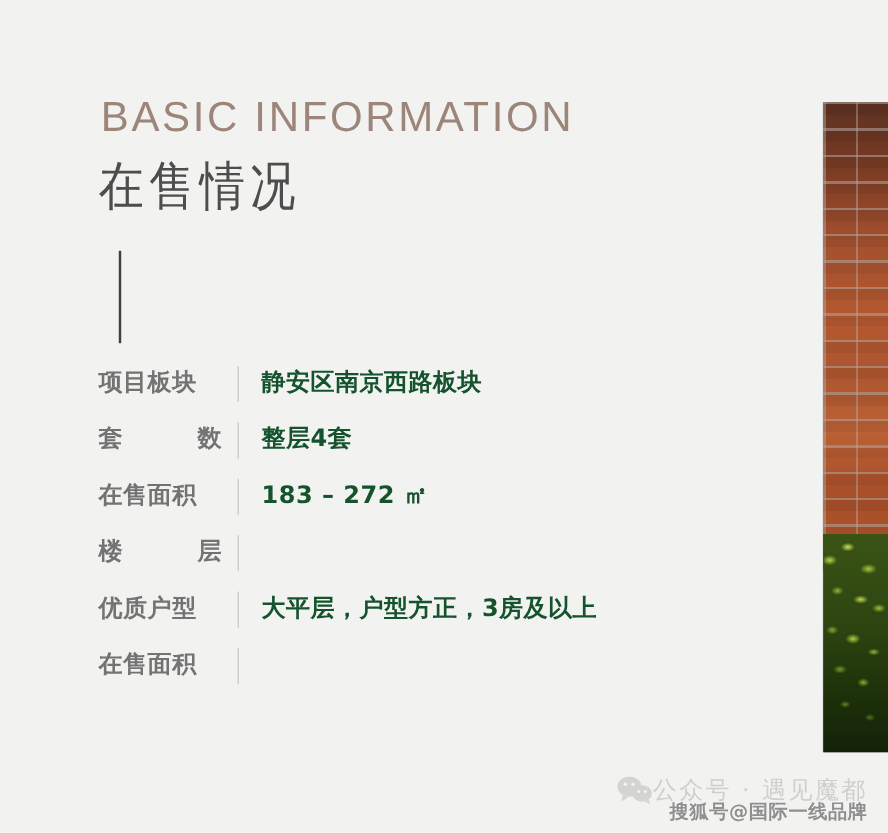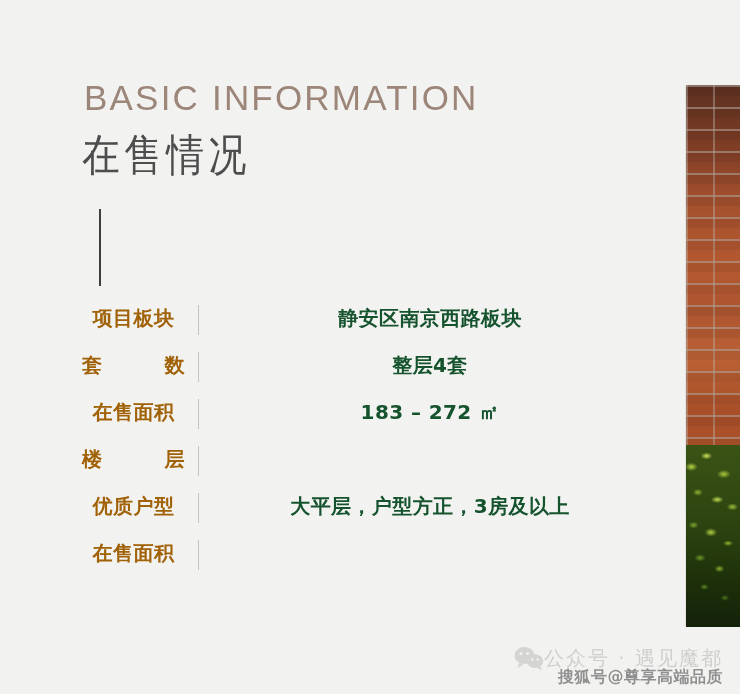--- a/index.html
+++ b/index.html
@@ -13,21 +13,20 @@
     font-family: "Liberation Sans", "DejaVu Sans", sans-serif;
     overflow: hidden;
     position: relative;
   }
 
   #page {
     position: relative;
     width: 740px;
     height: 694px;
     background: #f2f2f0;
-    text-align: center;
   }
 
   
   .photo-strip {
     position: absolute;
     left: 686px;
     top: 85px;
     width: 54px;
     height: 542px;
     overflow: hidden;
@@ -150,21 +149,21 @@
   .info-row {
     display: flex;
     align-items: flex-start;
     margin-bottom: 13px;
   }
   .info-label {
     width: 103px;
     flex: 0 0 103px;
     font-size: 20px;
     font-weight: 700;
-    color: #a16207;
+    color: #737373;
     line-height: 34px;
     letter-spacing: 0.5px;
     font-family: "DejaVu Sans", "Liberation Sans", sans-serif;
   }
   .info-label.justify {
     display: flex;
     justify-content: space-between;
   }
   .info-sep {
     flex: 0 0 auto;
@@ -298,15 +297,15 @@
         <circle cx="13.6" cy="7.6" r="1.5" fill="#f2f2f0"></circle>
         <ellipse cx="21" cy="15.2" rx="8.2" ry="6.9" fill="#c9c9c9"></ellipse>
         <polygon points="26.5,20.5 28,24.5 23.2,21.8" fill="#c9c9c9"></polygon>
         <circle cx="18.3" cy="13.6" r="1.25" fill="#f2f2f0"></circle>
         <circle cx="23.8" cy="13.6" r="1.25" fill="#f2f2f0"></circle>
       </svg>
     </span>
     <span class="wm-text">公众号 · 遇见魔都</span>
   </div>
 
-  <div class="wm-sohu">搜狐号@尊享高端品质</div>
+  <div class="wm-sohu">搜狐号@国际一线品牌</div>
 
 </div>
 
 </body></html>

